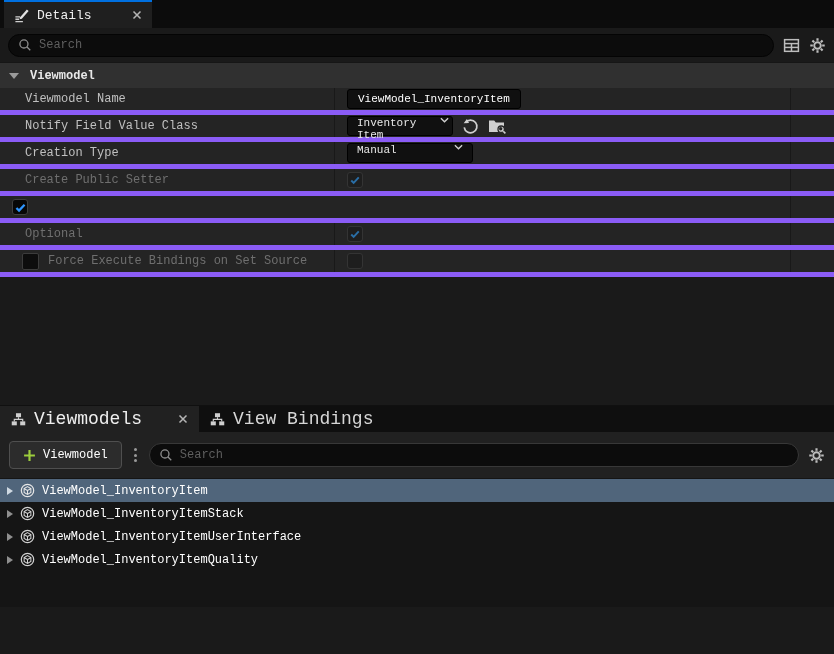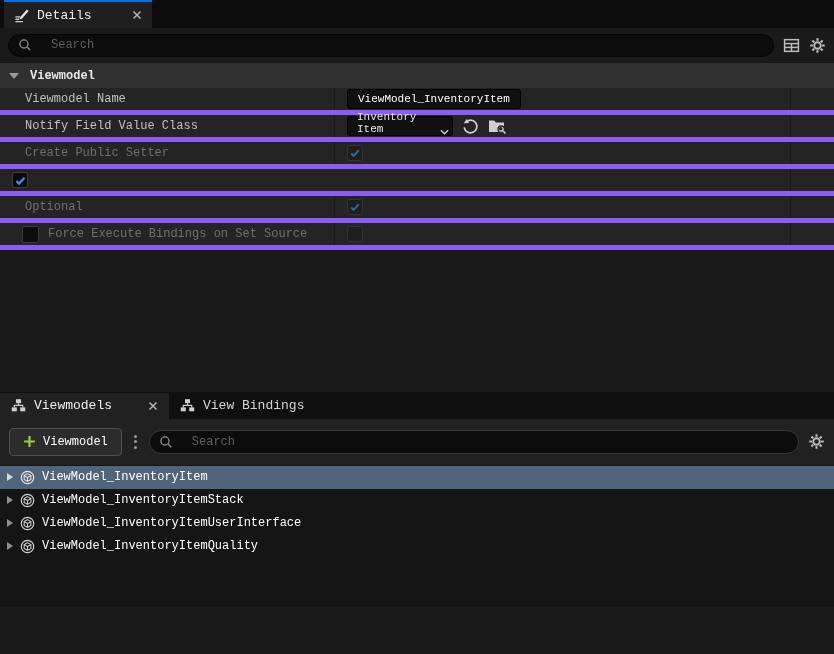--- a/index.html
+++ b/index.html
@@ -17,21 +17,21 @@
     display:flex; align-items:center; gap:8px; padding:0 10px;
     background:#1f1f1f; border-top:2px solid #0070e0;
     font-size:13px; color:#efefef; cursor:pointer;
   }
   .tab .close { margin-left:32px; opacity:.85; }
 
   
   .searchrow { height:34px; display:flex; align-items:center; padding:0 8px; gap:9px; background:#1a1a1a; }
   .pill {
     flex:1; height:23px; border-radius:12px; background:#0c0c0c;
-    border:1px solid #040404; display:flex; align-items:center; padding:0 9px; gap:19px;
+    border:1px solid #040404; display:flex; align-items:center; padding:0 9px; gap:7px;
   }
   .pill .ph { color:#5f5f5f; font-size:12px; }
 
   
   .cat {
     height:26px; background:#303030; border-top:1px solid #161616;
     display:flex; align-items:center; padding-left:9px; gap:11px;
     font-size:12px; font-weight:bold; color:#e9e9e9;
   }
   .caret-down { width:0; height:0; border-left:5px solid transparent; border-right:5px solid transparent; border-top:6px solid #9a9a9a; }
@@ -47,40 +47,40 @@
   .pvalue { flex:1; border-right:1px solid #191919; display:flex; align-items:center; padding-left:12px; gap:9px; }
   .pextra { width:43px; }
 
   .textfield {
     height:20px; min-width:150px; background:#101010; border:1px solid #000;
     border-radius:3px; color:#fff; font-size:11px; display:flex; align-items:center;
     padding:0 10px;
   }
   .combo {
     height:20px; background:#101010; border:1px solid #000; border-radius:3px;
-    color:#e8e8e8; font-size:11px; display:flex; align-items:flex-end;
+    color:#e8e8e8; font-size:11px; display:flex; align-items:flex-start;
     justify-content:space-between; padding:0 9px; gap:24px;
   }
   .combo.w1 { width:106px; }
   .combo.w2 { width:126px; }
 
   .checkbox {
     width:16px; height:16px; border-radius:3px; background:#1e1e1e;
     border:1px solid #343434; display:flex; align-items:center; justify-content:center;
   }
   .checkbox.bright { background:#070707; border-color:#3e3e3e; }
   .editcond {
     width:17px; height:17px; border-radius:2px; background:#0d0d0d; border:1px solid #3c3c3c;
   }
 
   .filler { flex:1; background:#1a1a1a; }
 
   
   .b-tabwell { height:27px; background:#0f0f0f; display:flex; align-items:stretch; border-top:1px solid #101010; }
-  .b-tab { display:flex; align-items:center; gap:8px; padding:0 11px; font-size:13px; color:#d6d6d6; cursor:pointer; }
+  .b-tab { display:flex; align-items:center; gap:8px; padding:0 11px; font-size:18px; color:#d6d6d6; cursor:pointer; }
   .b-tab.active { background:#212121; color:#efefef; }
   .b-tab.active .close { margin-left:28px; opacity:.85; }
 
   .toolbar { height:46px; background:#212121; display:flex; align-items:center; padding:0 9px; gap:9px; }
   .add-btn {
     height:28px; padding:0 13px; background:#2c2c2c; border:1px solid #4f4f4f; border-radius:4px;
     display:flex; align-items:center; gap:7px; color:#fff; font-size:12px; cursor:pointer;
   }
   .kebab { display:flex; flex-direction:column; gap:2.5px; padding:0 3px; cursor:pointer; }
   .kebab i { width:3px; height:3px; border-radius:50%; background:#9a9a9a; }
@@ -178,20 +178,34 @@
             <path d="M1 2.5h5.2l1.6 2H16v9.5H1z" fill="#cfcfcf"></path>
             <circle cx="13.2" cy="11.2" r="3.2" fill="#cfcfcf" stroke="#242424" stroke-width="1.3"></circle>
             <circle cx="12.7" cy="10.7" r="1.7" fill="#242424"></circle>
             <line x1="15.2" y1="13.2" x2="17.4" y2="15.4" stroke="#cfcfcf" stroke-width="1.6"></line>
           </svg>
       </span>
     </div>
     <div class="pextra"></div>
   </div>
 
+  <div class="prow">
+    <div class="pname">Creation Type</div>
+    <div class="pvalue">
+      <div class="combo w2">
+        <span>Manual</span>
+        <span>
+          <svg width="9" height="6" viewBox="0 0 10 6">
+              <path d="M1 1l4 4 4-4" fill="none" stroke="#d0d0d0" stroke-width="1.5"></path>
+            </svg>
+        </span>
+      </div>
+    </div>
+    <div class="pextra"></div>
+  </div>
 
   <div class="prow">
     <div class="pname dim">Create Public Setter</div>
     <div class="pvalue">
       <span class="checkbox">
         <svg width="12" height="12" viewBox="0 0 16 16">
             <path d="M3 8.6l3.2 3.2L13 4.6" fill="none" stroke="#2a6ea6" stroke-width="2.6"></path>
           </svg>
       </span>
     </div>

